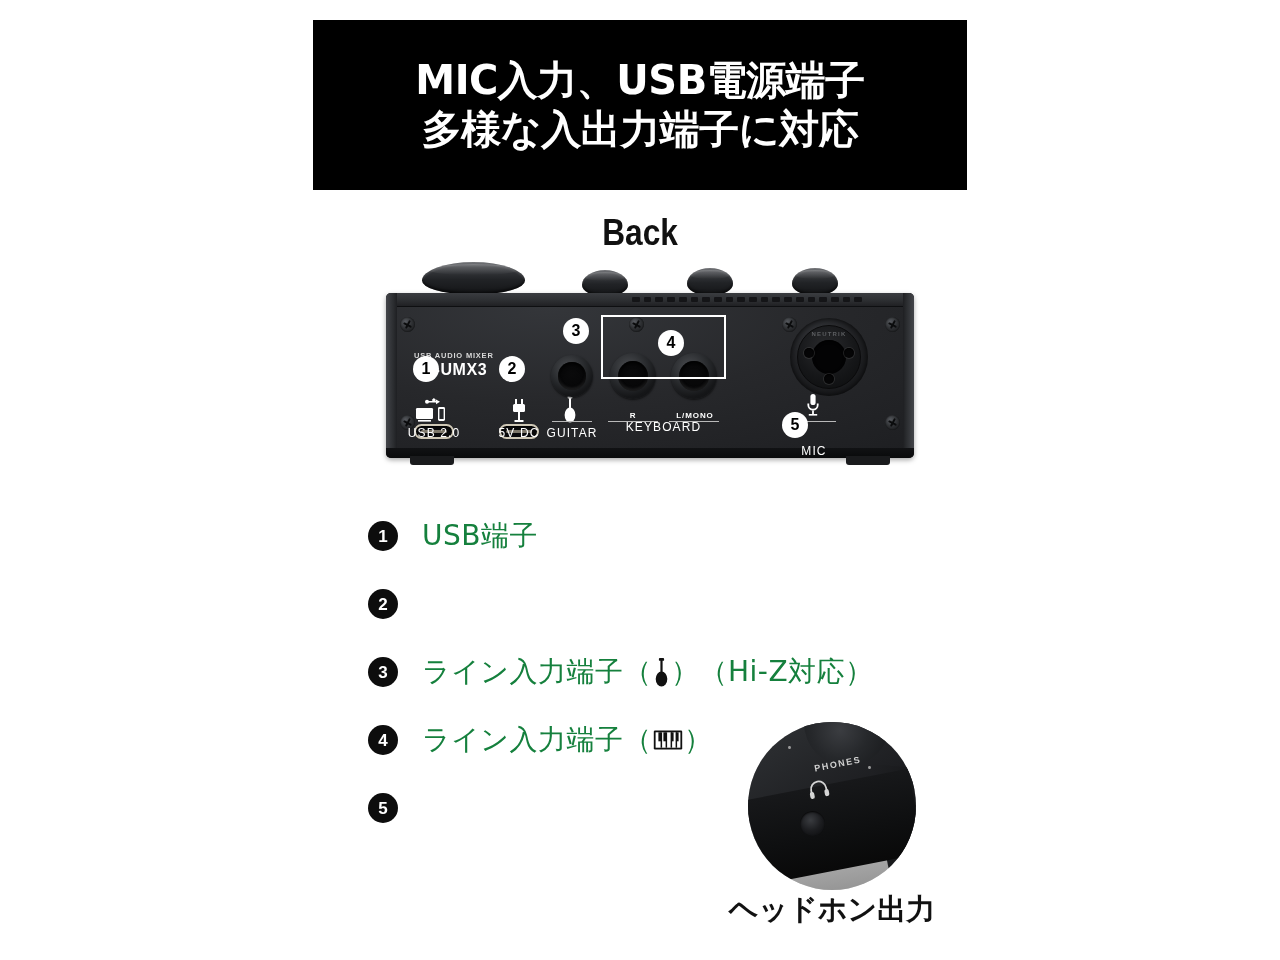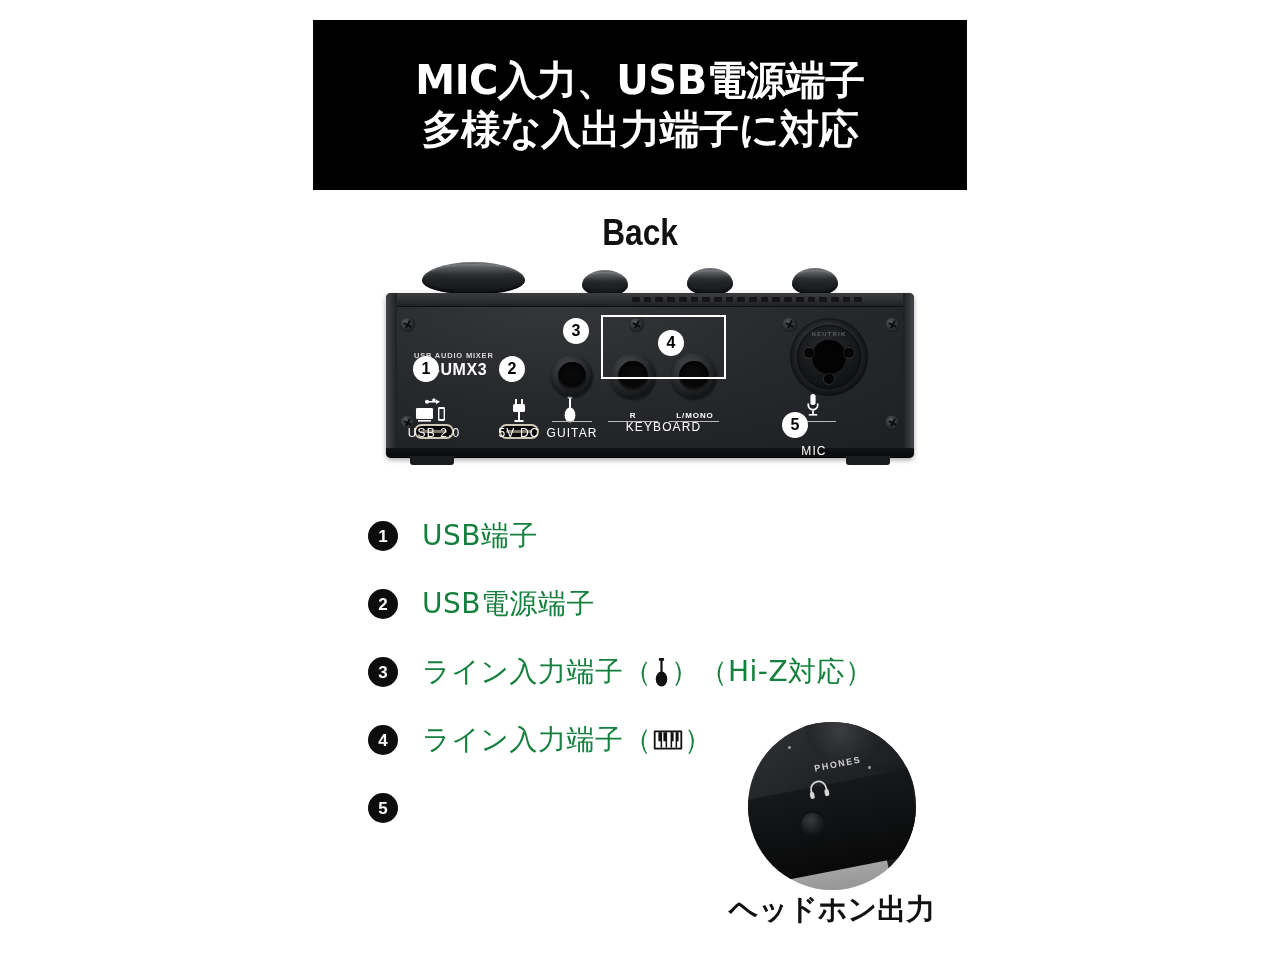--- a/index.html
+++ b/index.html
@@ -625,21 +625,20 @@
 
 <div id="legend">
 
   <div class="legend-row">
     <div class="legend-badge">1</div>
     <div class="legend-text">USB端子</div>
   </div>
 
   <div class="legend-row">
     <div class="legend-badge">2</div>
-    <div class="legend-text">USB電源端子</div>
   </div>
 
   <div class="legend-row">
     <div class="legend-badge">3</div>
     <div class="legend-text">
       <span>ライン入力端子（</span>
       <span class="inline-icon">
         <svg width="17" height="30" viewBox="0 0 17 30">
           <g fill="#111111">
             <rect x="7.4" y="2" width="2.2" height="13"></rect>

